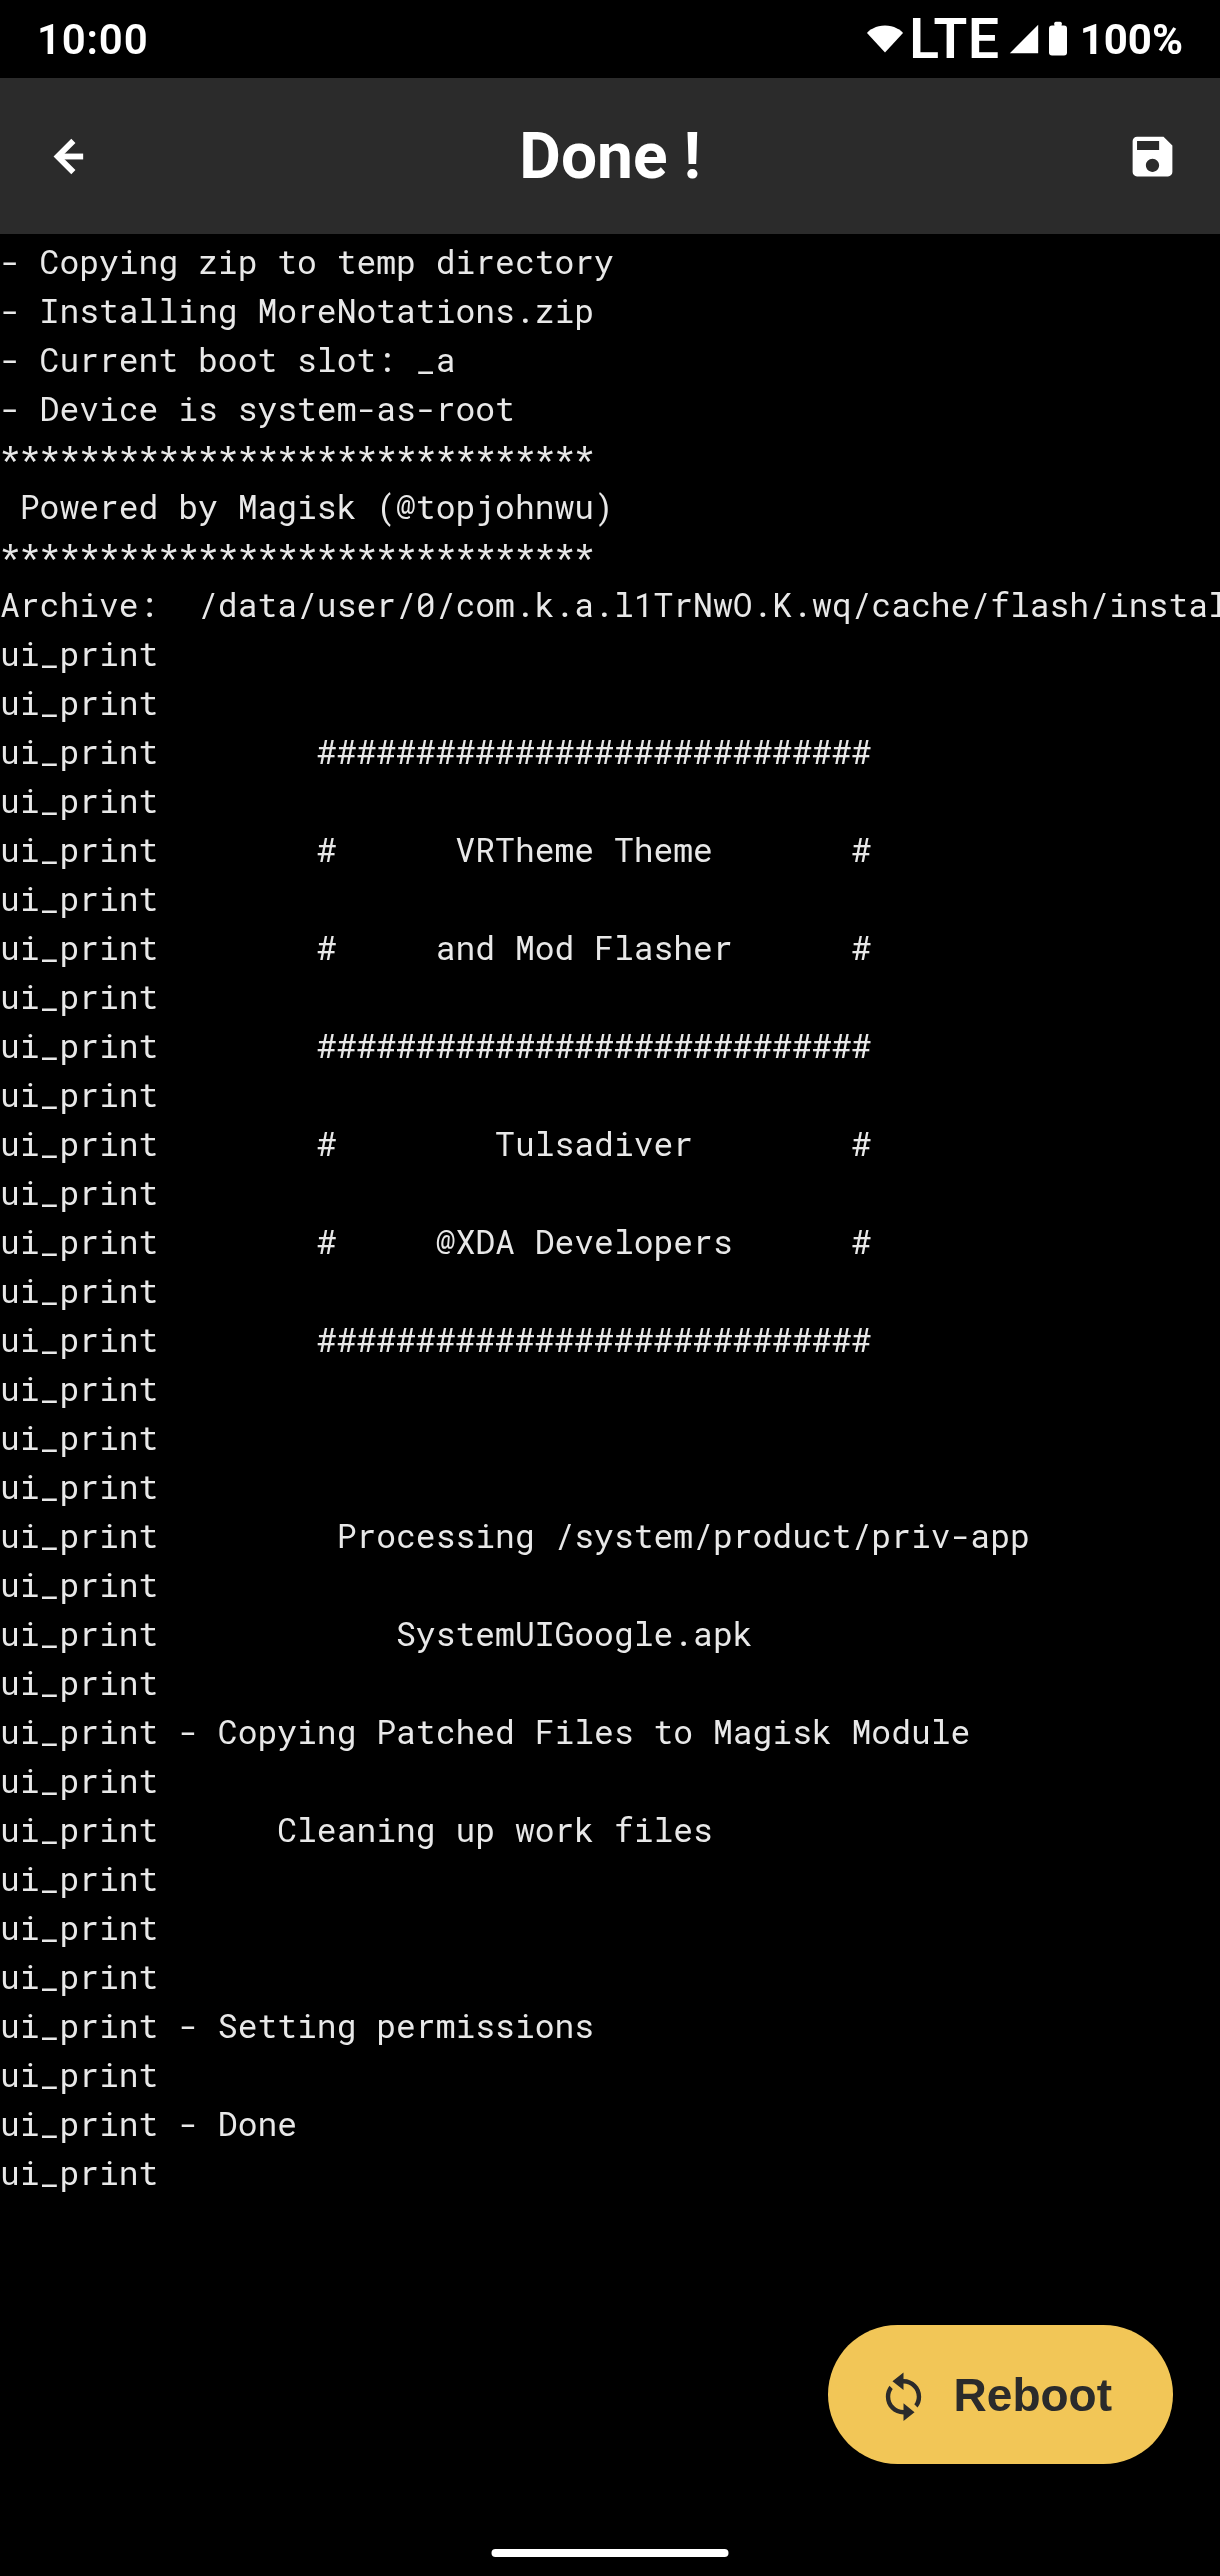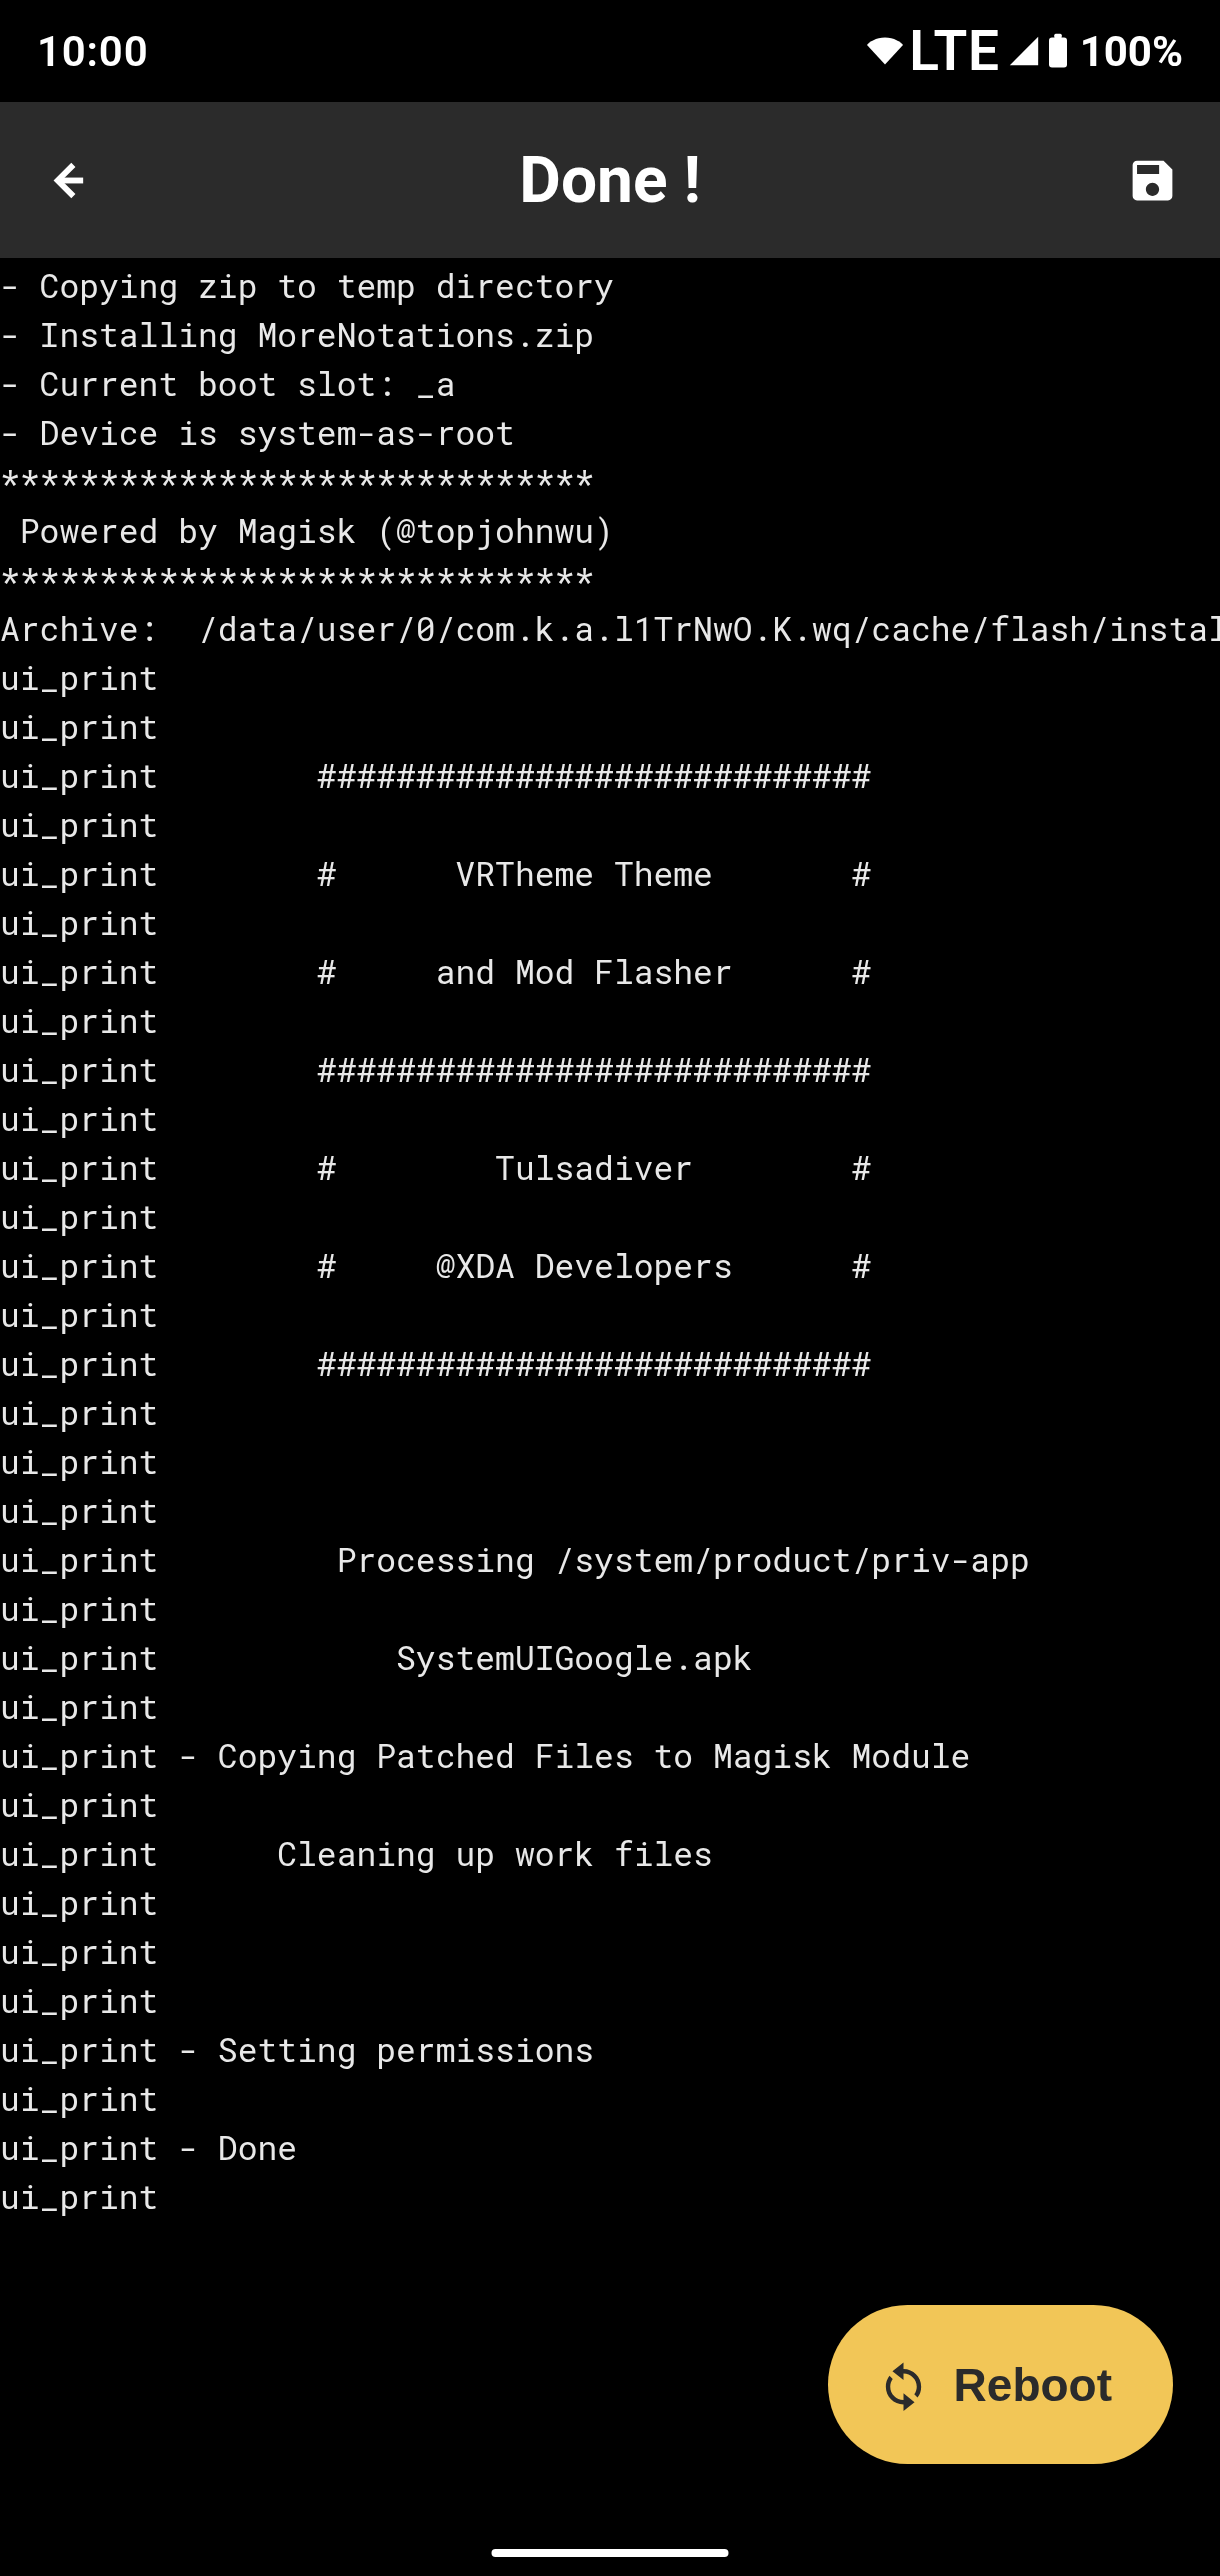--- a/index.html
+++ b/index.html
@@ -1,20 +1,20 @@
 <!DOCTYPE html>
 <html style="font-size:13.6px"><head>
 <meta charset="utf-8">
 <style>
   * { margin: 0; padding: 0; box-sizing: border-box; }
   html, body { width: 1220px; height: 2576px; background: #000; color: #fff; font-family: -apple-system, Roboto, "Helvetica Neue", Arial, sans-serif; overflow: hidden; }
 
   
   .status-bar {
-    height: 102px;
+    height: 78px;
     display: flex;
     align-items: center;
     justify-content: space-between;
     padding: 0 37px 0 37px;
     background: #000;
     border-radius: 12px;
   }
   .status-time {
     font-size: 42px;
     font-weight: 600;
@@ -71,21 +71,21 @@
     letter-spacing: 0;
     white-space: pre;
     color: #e8e8e8;
   }
 
   
   .fab {
     position: absolute;
     right: 47px;
     bottom: 112px;
-    height: 159px;
+    height: 139px;
     padding: 0 61px 0 49px;
     border-radius: 80px;
     background: #f2c657;
     color: #2b2b2b;
     display: flex;
     align-items: center;
     gap: 24px;
     font-size: 46px;
     font-weight: 700;
     border: none;

